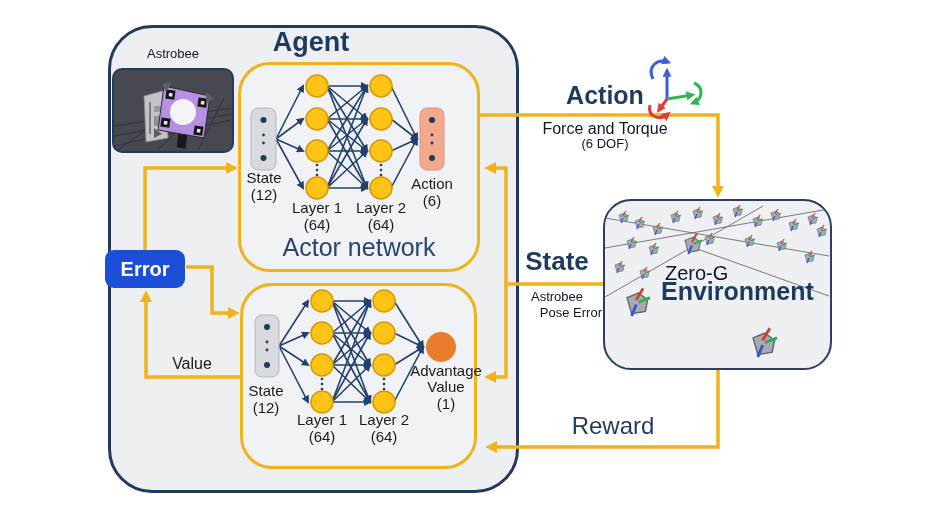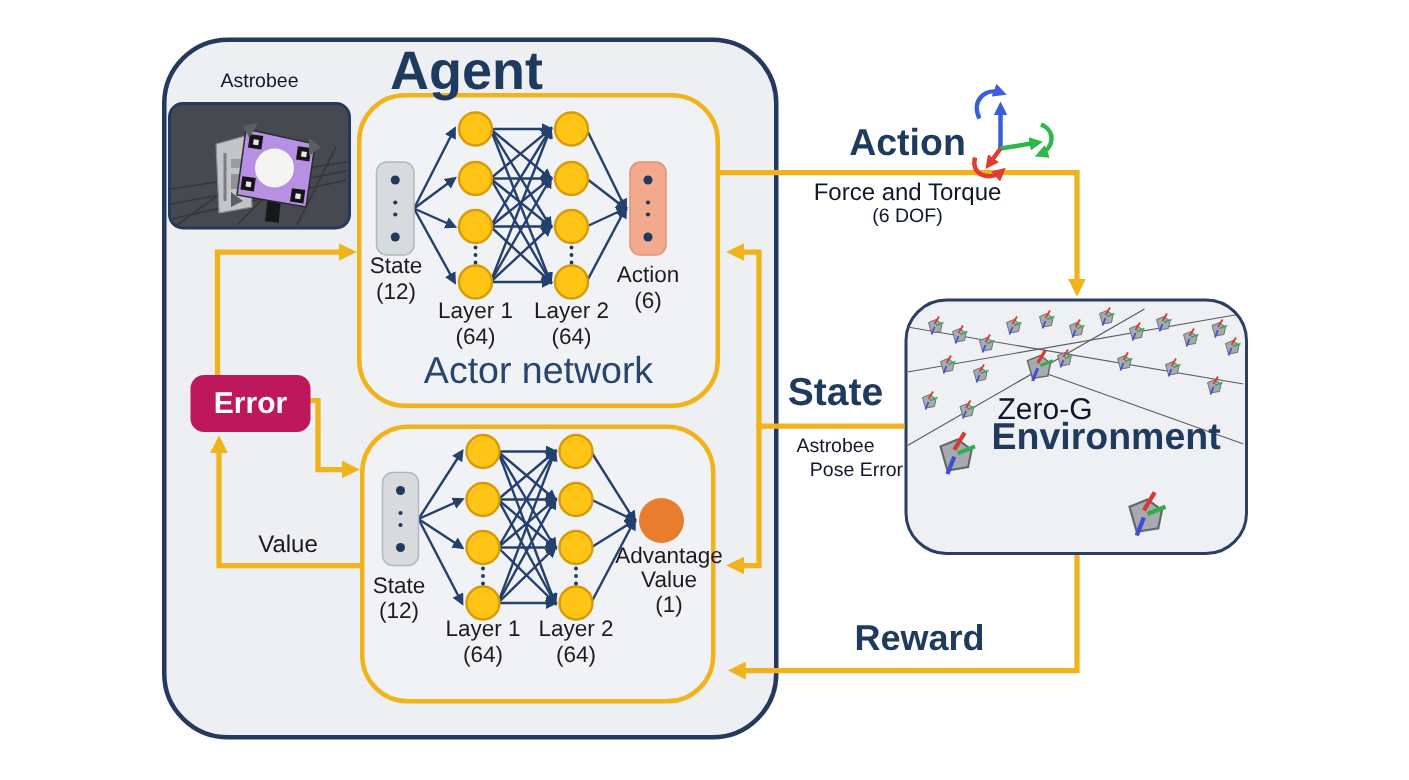--- a/index.html
+++ b/index.html
@@ -11,23 +11,23 @@
   .agent-box{left:108px;top:25px;width:411px;height:468px;background:#edeff2;
     border:3px solid #24395e;border-radius:44px;z-index:1;}
   .net-box{background:#f1f2f5;border:3.5px solid #f1b31c;border-radius:32px;z-index:2;}
   .actor-box{left:238px;top:62px;width:242px;height:210px;}
   .critic-box{left:240px;top:283px;width:237px;height:186px;}
   .env-box{left:603px;top:199px;width:229px;height:171px;background:#eef0f3;
     border:2.5px solid #2a3f63;border-radius:28px;overflow:hidden;z-index:2;}
   .env-box svg{position:absolute;left:0;top:0;}
   .astro-img{left:112px;top:68px;width:122px;height:85px;border:2.5px solid #24395e;
     border-radius:10px;overflow:hidden;z-index:2;background:#46494f;}
-  .error-box{left:105px;top:250px;width:80px;height:38px;background:#be185d;border-radius:9px;
+  .error-box{left:105px;top:250px;width:80px;height:38px;background:#1d4ed8;border-radius:9px;
     display:flex;align-items:center;justify-content:center;z-index:6;
-    color:#ffffff;font-size:20px;font-weight:bold;margin-left:22px;}
+    color:#ffffff;font-size:20px;font-weight:bold;}
   #overlay{position:absolute;left:0;top:0;z-index:5;pointer-events:none;}
   .lbl{position:absolute;z-index:10;line-height:1.05;white-space:nowrap;}
   .center{text-align:center;}
   .navy{color:#1e3a5f;}
   .blue{color:#0f172a;}
   .big{font-size:25px;font-weight:bold;}
   .nn{font-size:15px;color:#1c1c1c;}
   .net-title{font-size:25px;color:#27456f;}
 </style>
 </head>
@@ -366,21 +366,21 @@
     <g transform="translate(643,55)" fill="none" stroke-width="3">
       <path d="M24,44 L24,16" stroke="#3a5fd9" marker-end="url(#m-blue)"></path>
       <path d="M10,24 C4,12 14,3 25,7" stroke="#3a5fd9" marker-end="url(#m-blue)"></path>
       <path d="M24,44 L49,40" stroke="#2eb84a" marker-end="url(#m-green)"></path>
       <path d="M51,28 C61,32 60,44 50,48" stroke="#2eb84a" marker-end="url(#m-green)"></path>
       <path d="M24,44 L16,55" stroke="#e03c31" marker-end="url(#m-red)"></path>
       <path d="M7,50 C4,62 17,66 25,59" stroke="#e03c31" marker-end="url(#m-red)"></path>
     </g>
   </svg>
 
-  <div class="lbl center navy" style="left:251px;top:28px;width:120px;font-size:36px;font-weight:bold;">Agent</div>
+  <div class="lbl center navy" style="left:251px;top:28px;width:120px;font-size:27px;font-weight:bold;">Agent</div>
   <div class="lbl center blue" style="left:112px;top:47px;width:122px;font-size:13px;">Astrobee</div>
 
   <div class="lbl center nn" style="left:239px;top:170px;width:50px;">State</div>
   <div class="lbl center nn" style="left:239px;top:187px;width:50px;">(12)</div>
   <div class="lbl center nn" style="left:287px;top:200px;width:60px;">Layer 1</div>
   <div class="lbl center nn" style="left:287px;top:217px;width:60px;">(64)</div>
   <div class="lbl center nn" style="left:351px;top:200px;width:60px;">Layer 2</div>
   <div class="lbl center nn" style="left:351px;top:217px;width:60px;">(64)</div>
   <div class="lbl center nn" style="left:406px;top:176px;width:52px;">Action</div>
   <div class="lbl center nn" style="left:406px;top:193px;width:52px;">(6)</div>
@@ -399,18 +399,18 @@
   <div class="lbl center" style="left:162px;top:356px;width:60px;font-size:16px;color:#1a1a1a;">Value</div>
 
   <div class="lbl center navy big" style="left:555px;top:82px;width:100px;">Action</div>
   <div class="lbl center blue" style="left:535px;top:121px;width:140px;font-size:16px;">Force and Torque</div>
   <div class="lbl center blue" style="left:535px;top:137px;width:140px;font-size:13px;">(6 DOF)</div>
 
   <div class="lbl center navy" style="left:512px;top:248px;width:90px;font-size:26px;font-weight:bold;">State</div>
   <div class="lbl center blue" style="left:512px;top:290px;width:90px;font-size:13px;">Astrobee</div>
   <div class="lbl center blue" style="left:512px;top:306px;width:90px;font-size:13px;text-align:right;">Pose Error</div>
 
-  <div class="lbl center navy" style="left:558px;top:413px;width:110px;font-size:24px;font-weight:bold;">Reward</div>
+  <div class="lbl center navy" style="left:558px;top:413px;width:110px;font-size:24px;font-weight:normal;">Reward</div>
 
   <div class="lbl blue" style="left:665px;top:263px;font-size:20px;">Zero-G</div>
   <div class="lbl navy" style="left:661px;top:278px;font-size:25px;font-weight:bold;">Environment</div>
 
 </div>
 
 </body></html>

